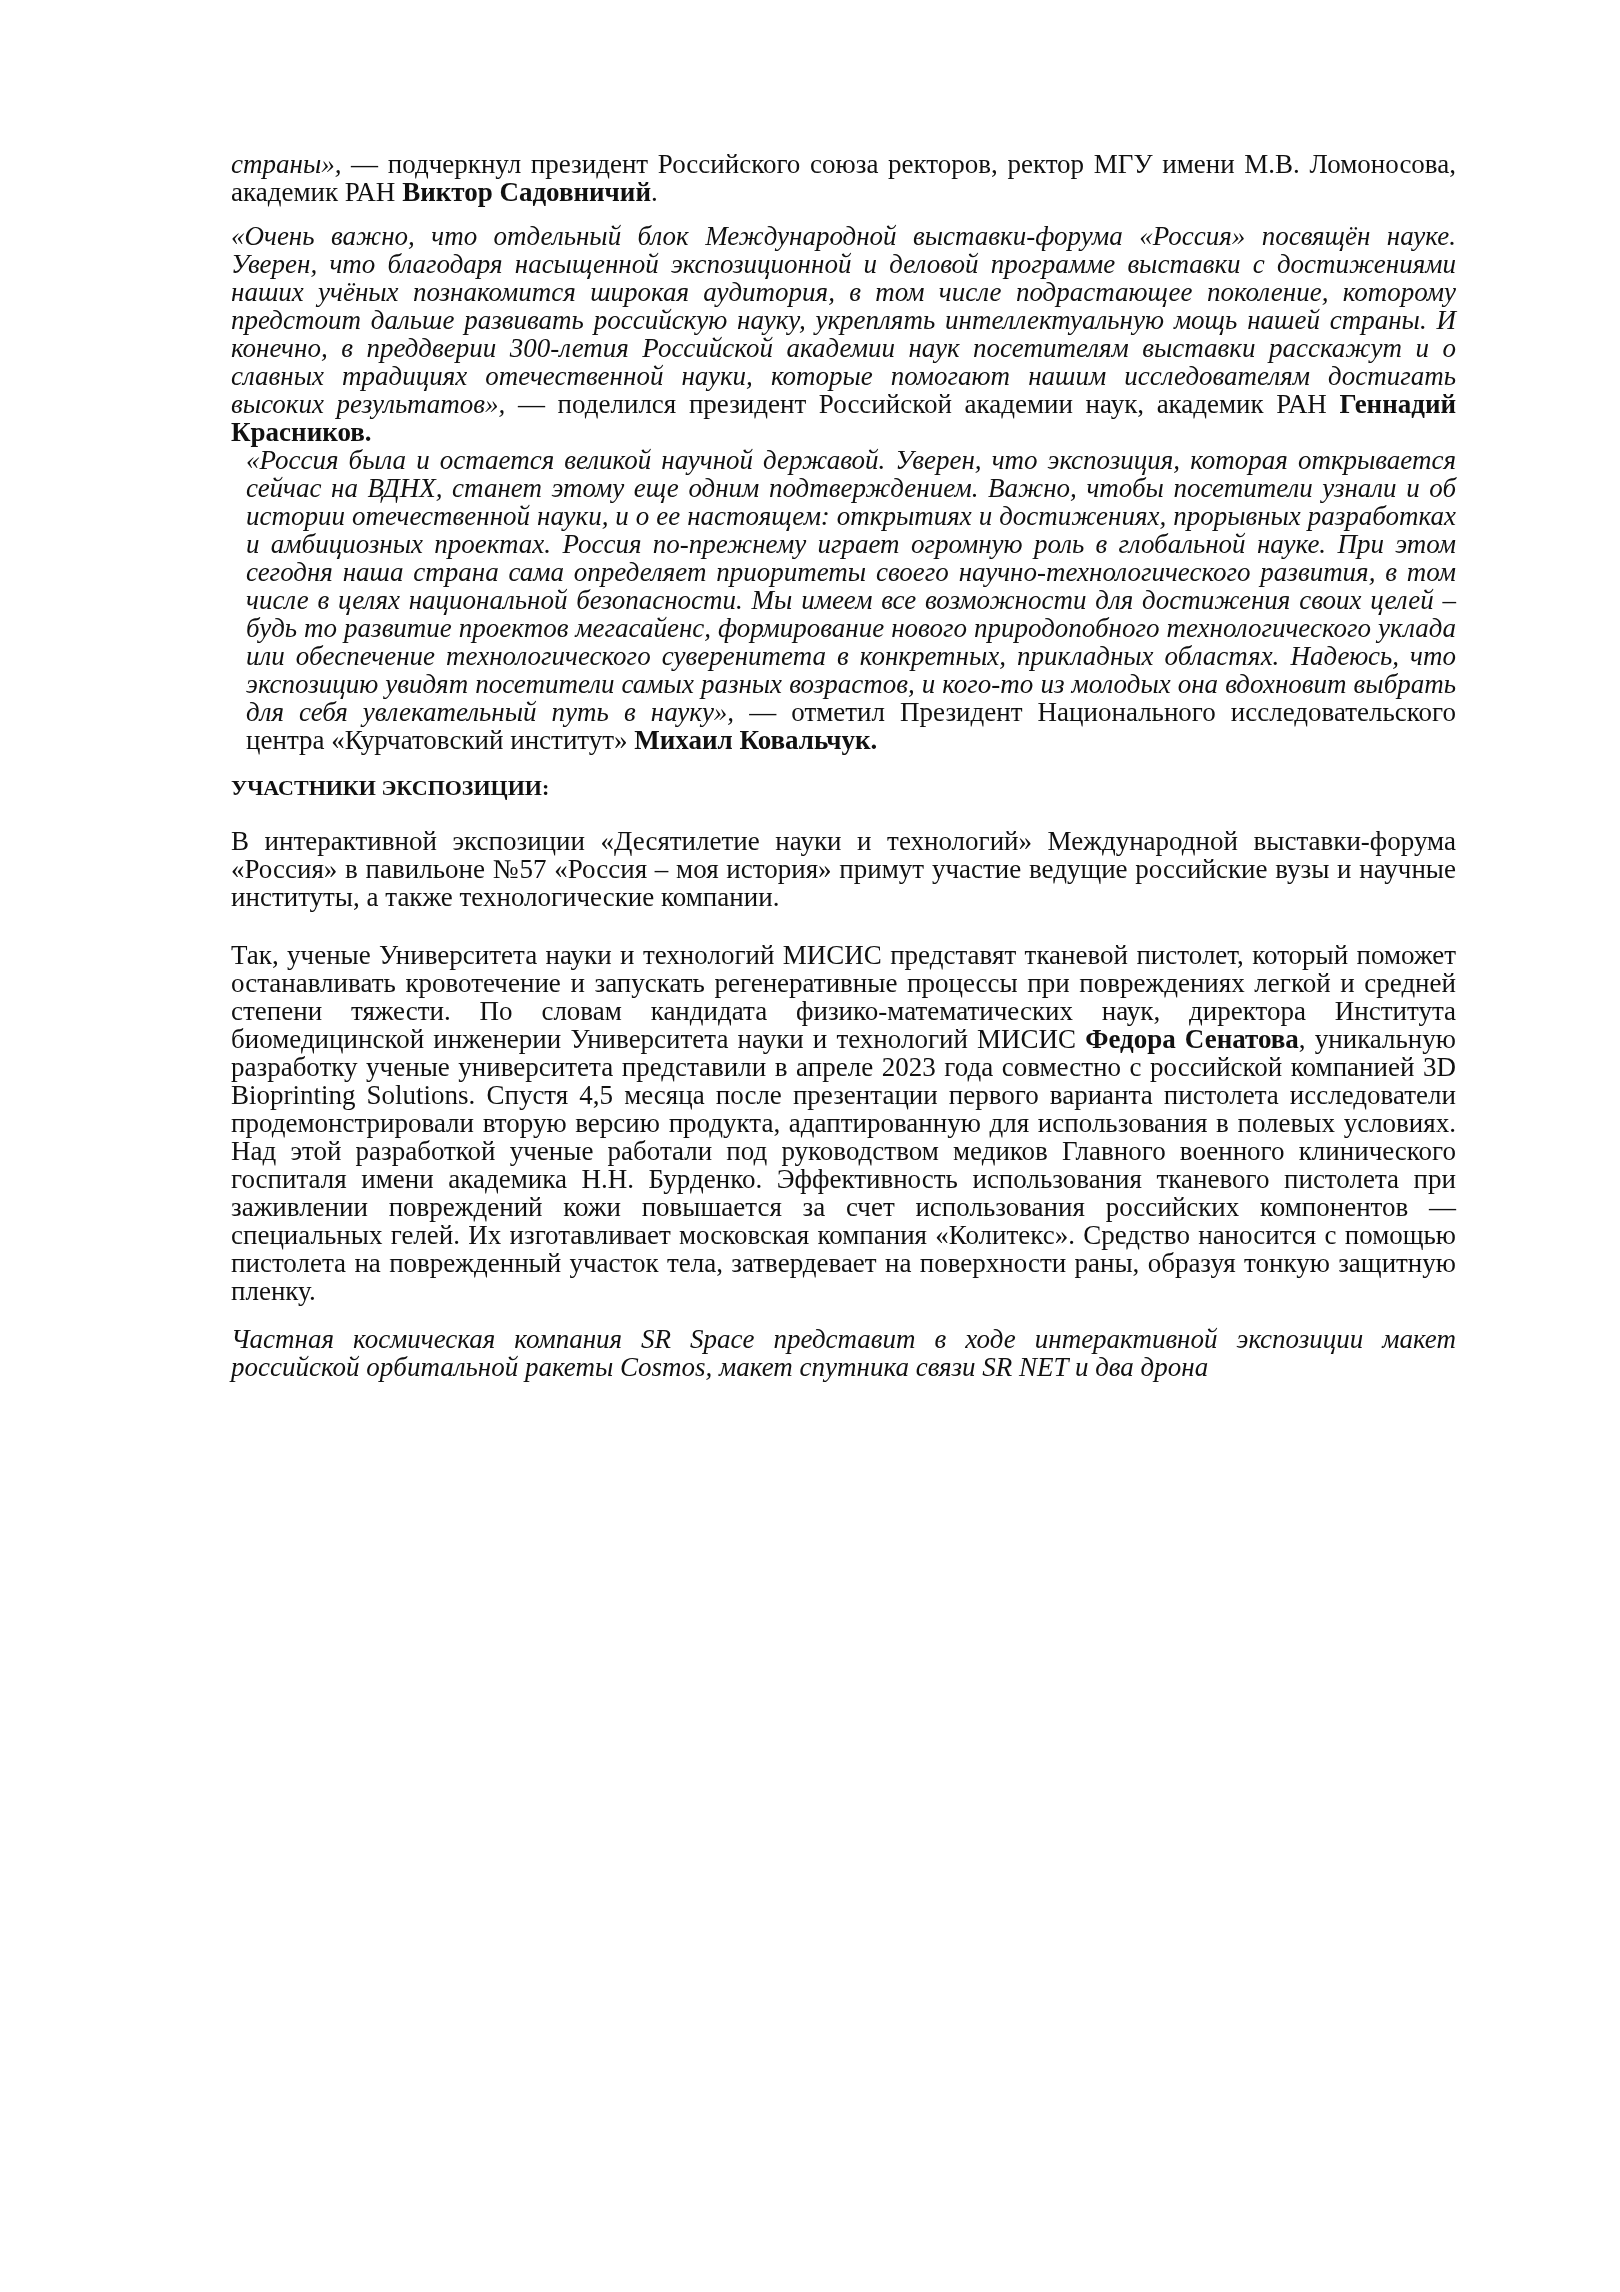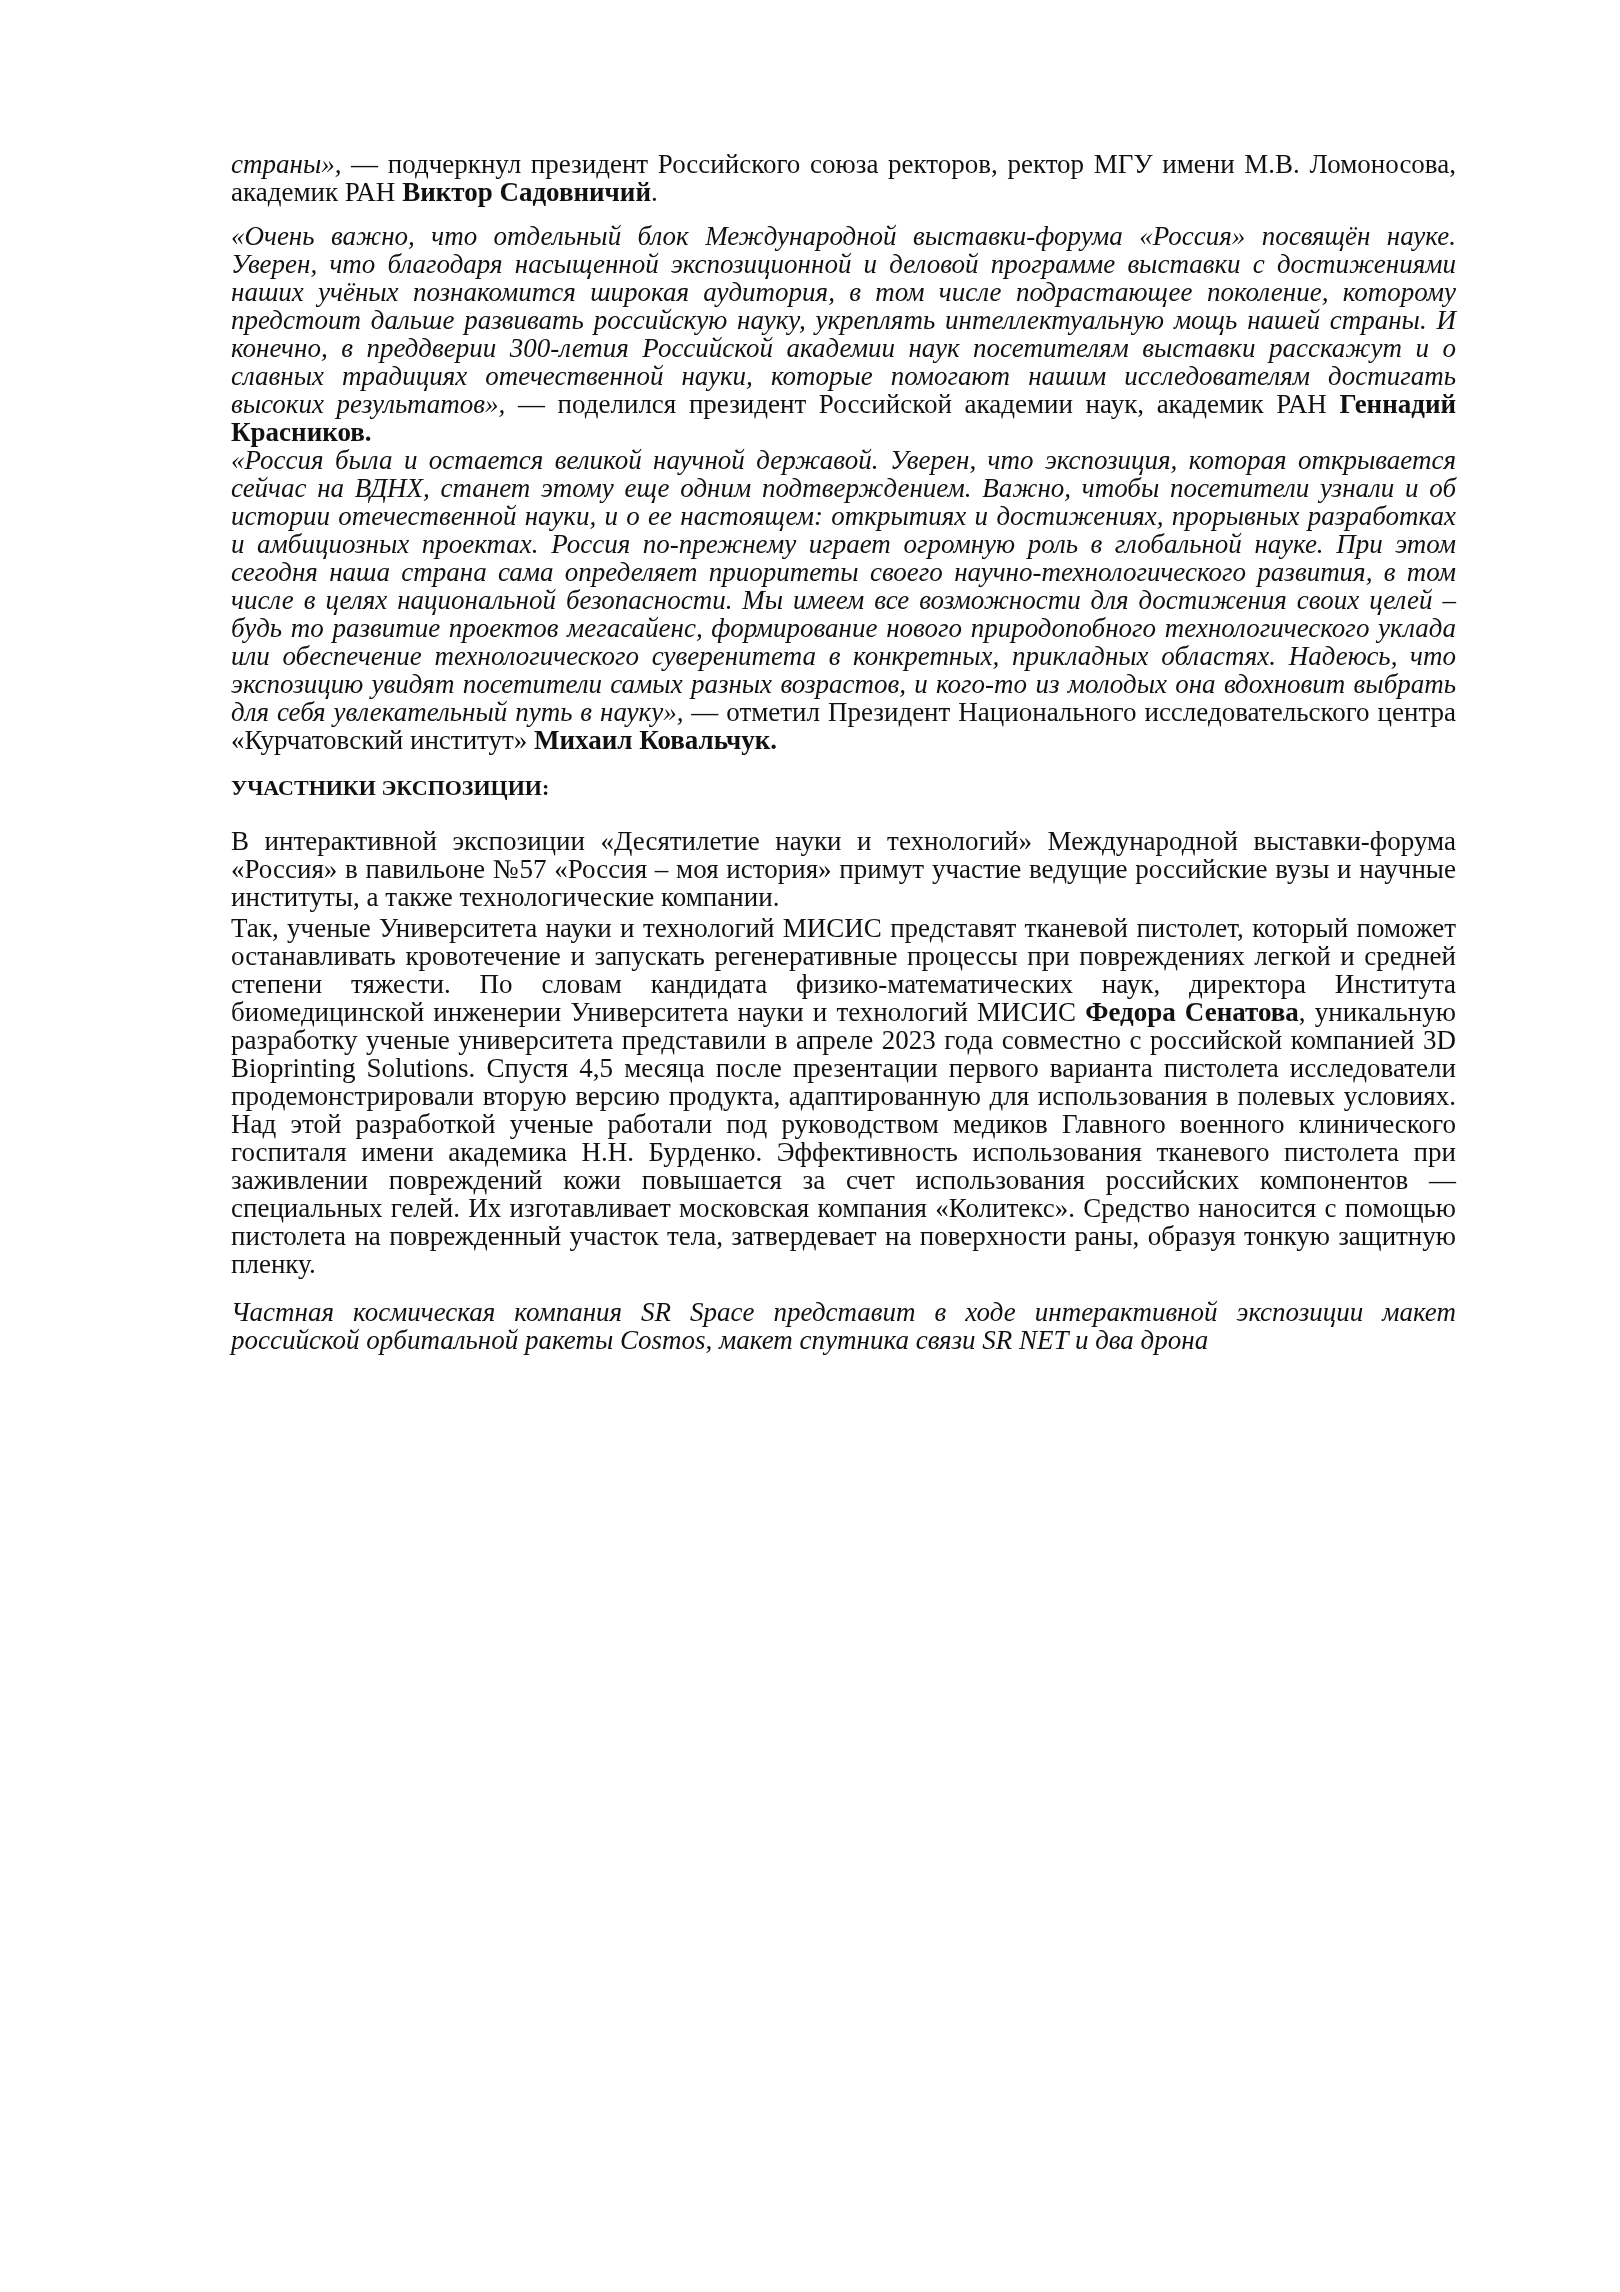--- a/index.html
+++ b/index.html
@@ -31,22 +31,22 @@
     .it { font-style: italic; }
     .b { font-weight: bold; }
     h2 {
       margin: 7.2px 0 19.7px 0;
       font-size: 22px;
       line-height: 41px;
       font-weight: bold;
     }
     #p1 { margin-bottom: 16px; }
     #p2 { margin-bottom: 0; }
-    #p3 { margin-bottom: 12.5px; }
-    #p4 { margin-bottom: 3px; }
+    #p3 { margin-bottom: 12.5px; margin-left: 15px; }
+    #p4 { margin-bottom: 30px; }
     #p5 { margin-bottom: 19.7px; }
     #p6 { margin-bottom: 19.7px; font-style: italic; }
   </style>
 </head>
 <body>
 
 <div class="page">
 
   <p id="p1"><span class="it">страны»,</span><span> — подчеркнул президент Российского союза ректоров, ректор МГУ имени М.В. Ломоносова, академик РАН </span><span class="b">Виктор Садовничий</span><span>.</span></p>
 

